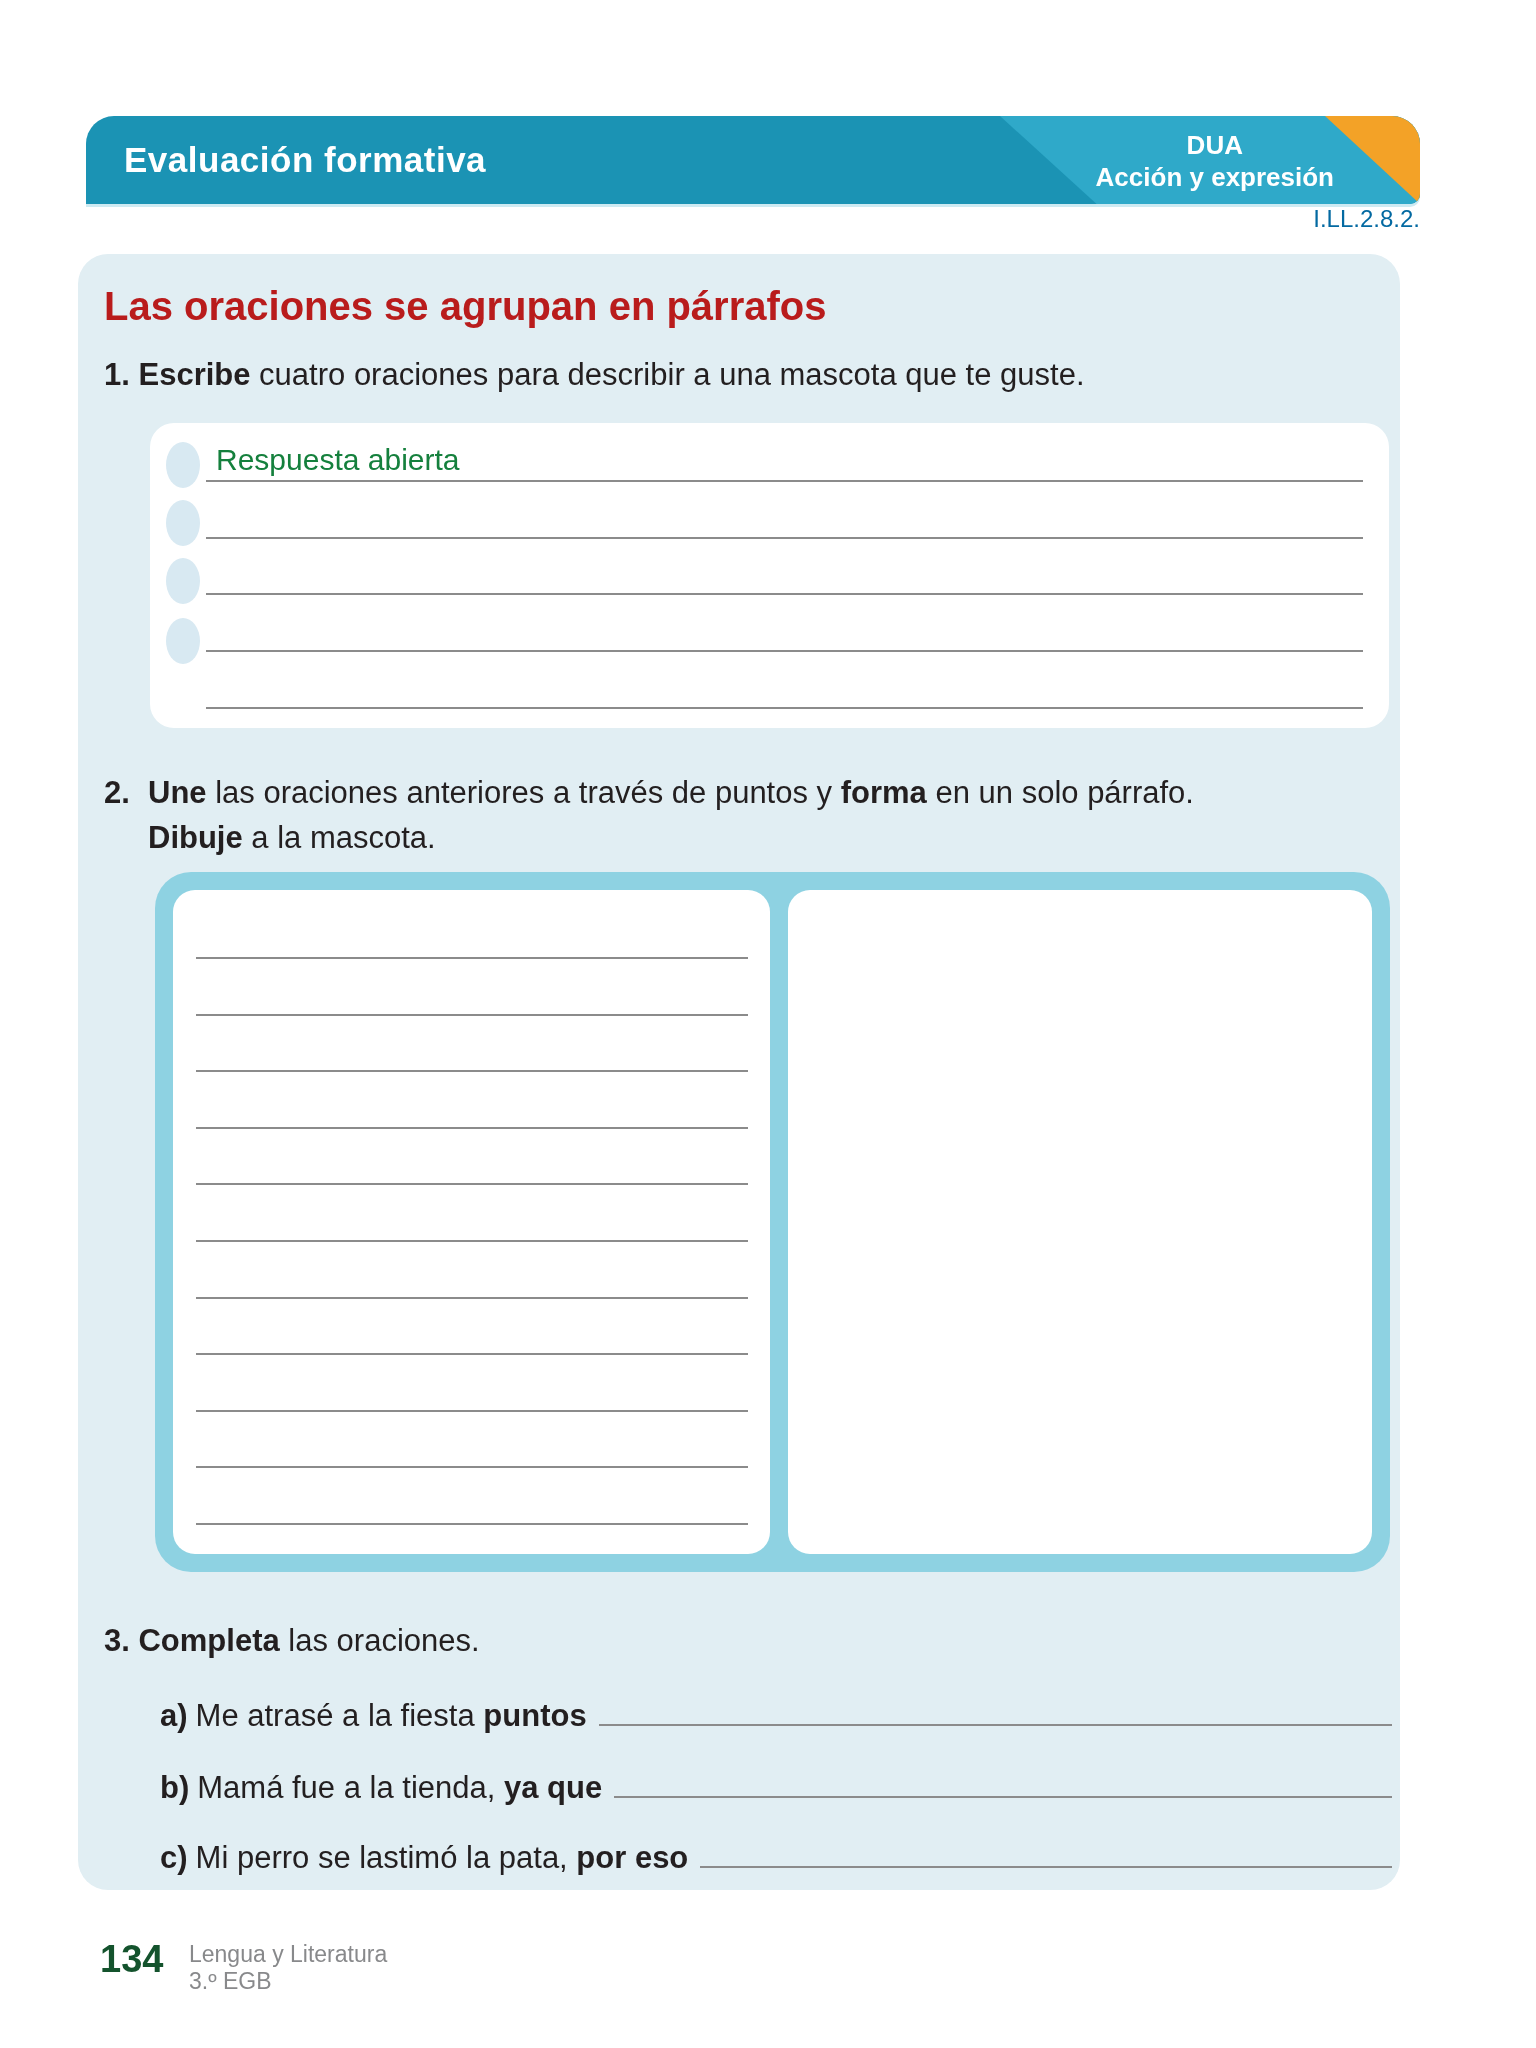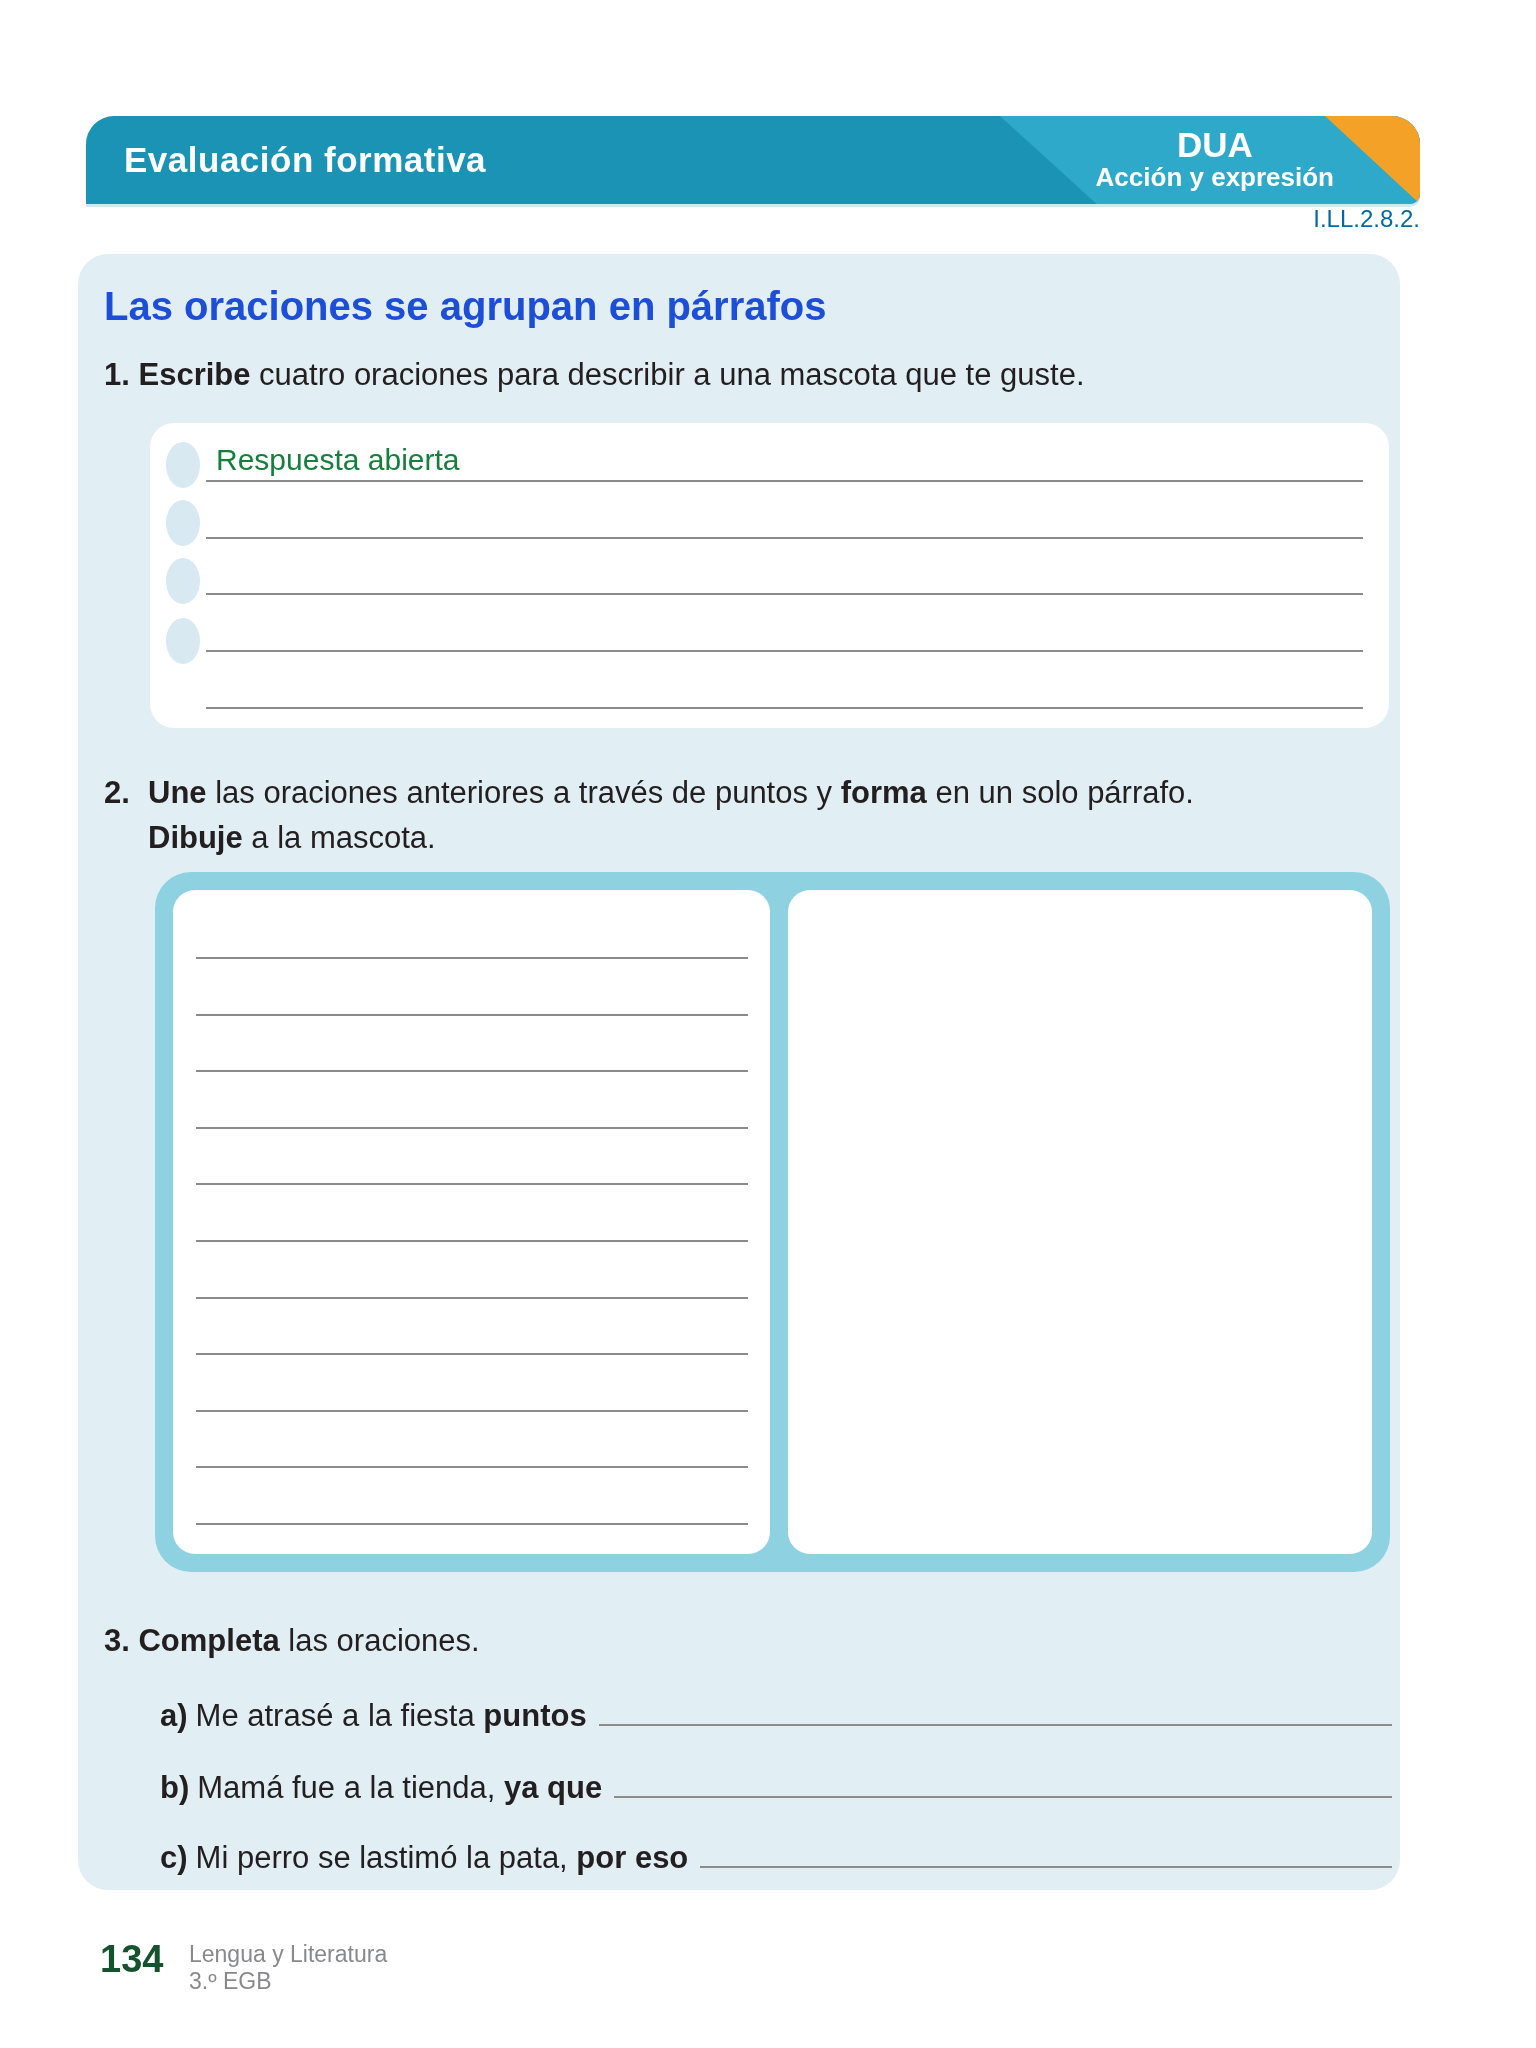--- a/index.html
+++ b/index.html
@@ -12,30 +12,30 @@
                 background:#1b93b4; border-radius:28px 28px 10px 0; overflow:hidden;
                 box-shadow:0 3px 0 #cdeaf2; }
   .header-light { position:absolute; right:0; top:0; width:420px; height:100%;
                   background:#2fa9c9; clip-path:polygon(0 0, 100% 0, 100% 100%, 23% 100%); }
   .header-orange { position:absolute; right:0; top:0; width:95px; height:100%;
                    background:#f3a227; clip-path:polygon(0 0, 100% 0, 100% 100%); }
   .header-title { position:absolute; left:38px; top:50%; transform:translateY(-50%);
                   color:#ffffff; font-size:35px; font-weight:bold; letter-spacing:0.5px; }
   .dua-block { position:absolute; right:86px; top:50%; transform:translateY(-50%);
                text-align:center; color:#ffffff; }
-  .dua-main { font-size:35px; font-weight:bold; line-height:34px;text-align:center; }
+  .dua-main { font-size:26px; font-weight:bold; line-height:34px;text-align:center; }
   .dua-sub  { font-size:26px; font-weight:bold; line-height:30px; }
 
   .standard-code { position:absolute; left:86px; top:205px; width:1334px; text-align:right;
                    color:#0369a1; font-size:24px; }
 
   
   .content-box { position:absolute; left:78px; top:254px; width:1322px; height:1636px;
                  background:#e1eef3; border-radius:30px; }
-  .section-title { position:absolute; left:26px; top:30px; font-size:40px; font-weight:bold; color:#1d4ed8; }
+  .section-title { position:absolute; left:26px; top:30px; font-size:40px; font-weight:bold; color:#b91c1c; }
 
   .task { position:absolute; left:26px; font-size:31px; line-height:45px; color:#231f20; }
   .task .num { font-weight:bold; }
   .bold { font-weight:bold; }
   .task1 { top:98px; }
   .task2 { top:516px; padding-left:44px; }
   .task2 .num { position:absolute; left:0; top:0; }
   .task3 { top:1364px; }
 
   

